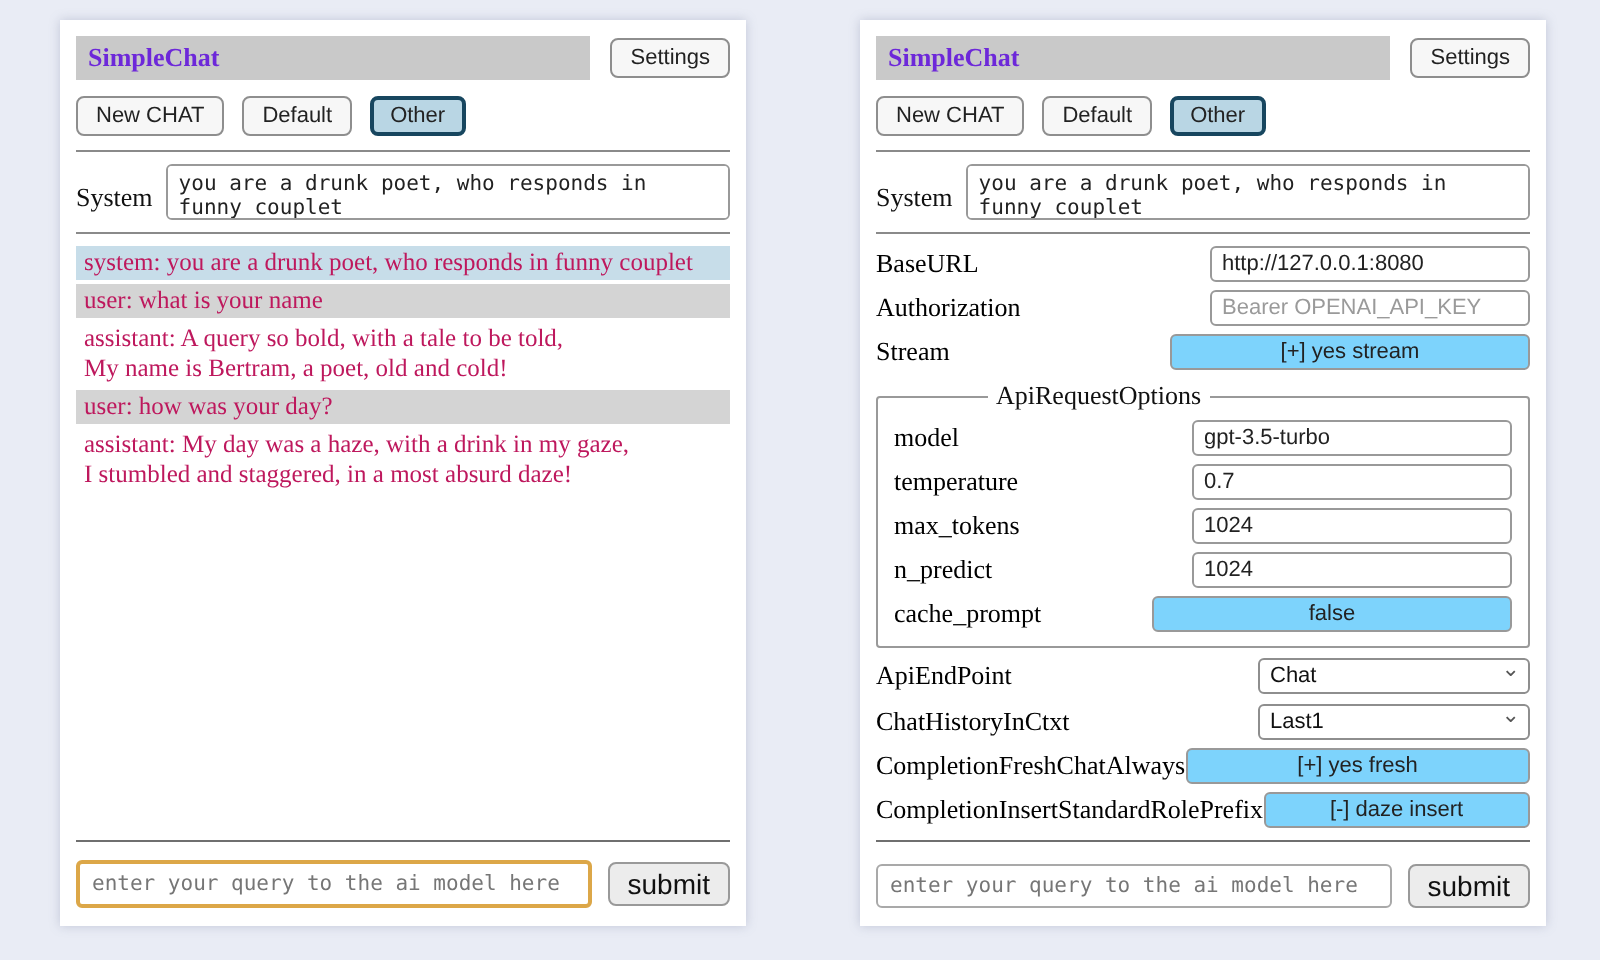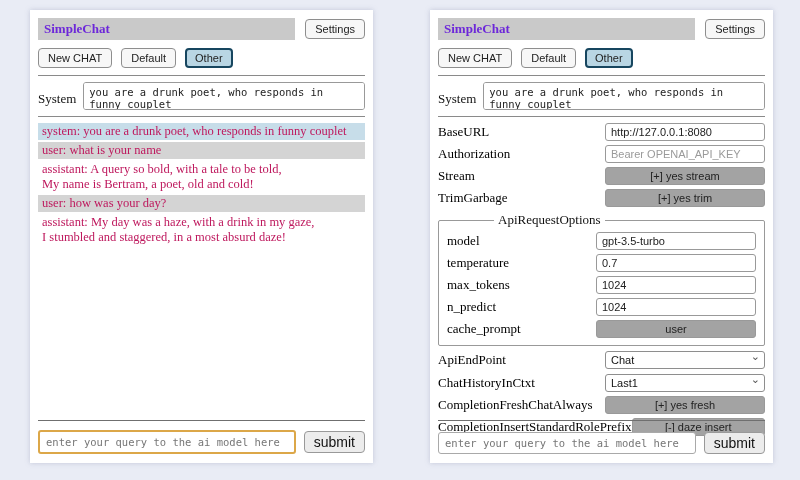--- a/index.html
+++ b/index.html
@@ -96,27 +96,27 @@
   }
   .cfg-label { font-size: 13px; color: #000000; }
   .cfg-text {
     width: 160px;
     font-family: "Liberation Sans", sans-serif; font-size: 11px; color: #222;
     border: 1px solid #999; border-radius: 3px;
     padding: 2px 5px; outline: none;
   }
   .cfg-text::placeholder { color: #9a9a9a; }
   .cfg-btn {
-    width: 160px;
+    width: 180px;
     font-family: "Liberation Sans", sans-serif; font-size: 11px; color: #222;
-    background: #a3a3a3;
+    background: #7dd3fc;
     border: 1px solid #999; border-radius: 3px;
     padding: 2px 0;
   }
-  .select-wrap { position: relative; width: 160px; }
+  .select-wrap { position: relative; width: 136px; }
   .select-wrap select {
     width: 100%;
     -webkit-appearance: none; appearance: none;
     font-family: "Liberation Sans", sans-serif; font-size: 11px; color: #111;
     background: #fff;
     border: 1px solid #8e8e8e; border-radius: 3px;
     padding: 2px 5px; outline: none;
   }
   .chevron {
     position: absolute; right: 5px; top: 0px;
@@ -187,24 +187,20 @@
       <input class="cfg-text" spellcheck="false" value="http://127.0.0.1:8080" style="">
     </div>
     <div class="cfg-row">
       <span class="cfg-label">Authorization</span>
       <input class="cfg-text" spellcheck="false" placeholder="Bearer OPENAI_API_KEY" style="">
     </div>
     <div class="cfg-row">
       <span class="cfg-label">Stream</span>
       <button class="cfg-btn">[+] yes stream</button>
     </div>
-    <div class="cfg-row">
-      <span class="cfg-label">TrimGarbage</span>
-      <button class="cfg-btn">[+] yes trim</button>
-    </div>
 
     <fieldset class="aro">
       <legend>ApiRequestOptions</legend>
       <div class="cfg-row">
         <span class="cfg-label">model</span>
         <input class="cfg-text" spellcheck="false" value="gpt-3.5-turbo" style="">
       </div>
       <div class="cfg-row">
         <span class="cfg-label">temperature</span>
         <input class="cfg-text" spellcheck="false" value="0.7" style="">
@@ -212,21 +208,21 @@
       <div class="cfg-row">
         <span class="cfg-label">max_tokens</span>
         <input class="cfg-text" spellcheck="false" value="1024" style="">
       </div>
       <div class="cfg-row">
         <span class="cfg-label">n_predict</span>
         <input class="cfg-text" spellcheck="false" value="1024" style="">
       </div>
       <div class="cfg-row">
         <span class="cfg-label">cache_prompt</span>
-        <button class="cfg-btn">user</button>
+        <button class="cfg-btn">false</button>
       </div>
     </fieldset>
 
     <div class="cfg-row">
       <span class="cfg-label">ApiEndPoint</span>
       <span class="select-wrap">
         <select>
           <option>Chat</option>
         </select>
         <span class="chevron">⌄</span>

